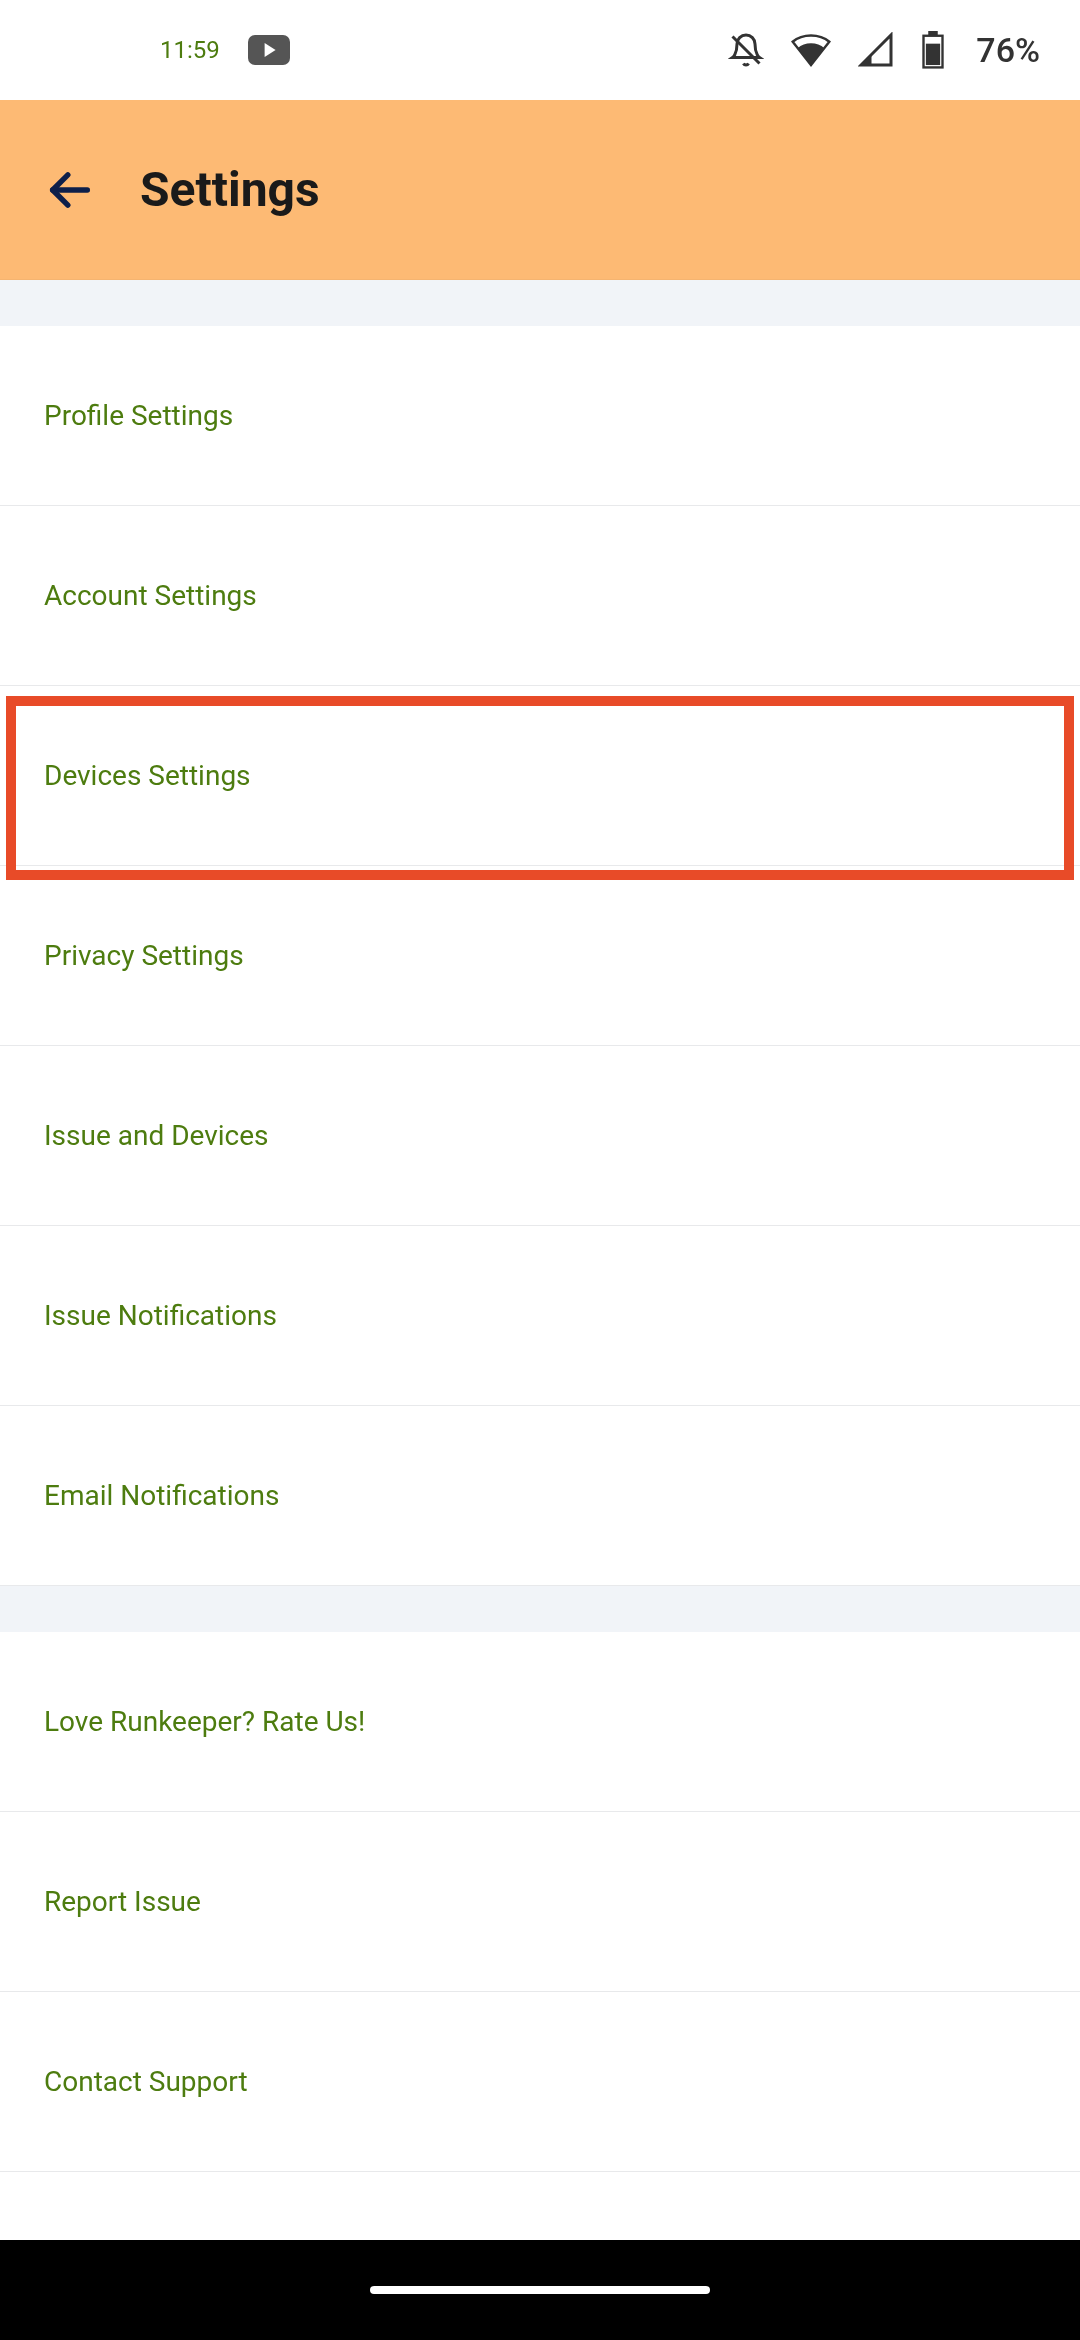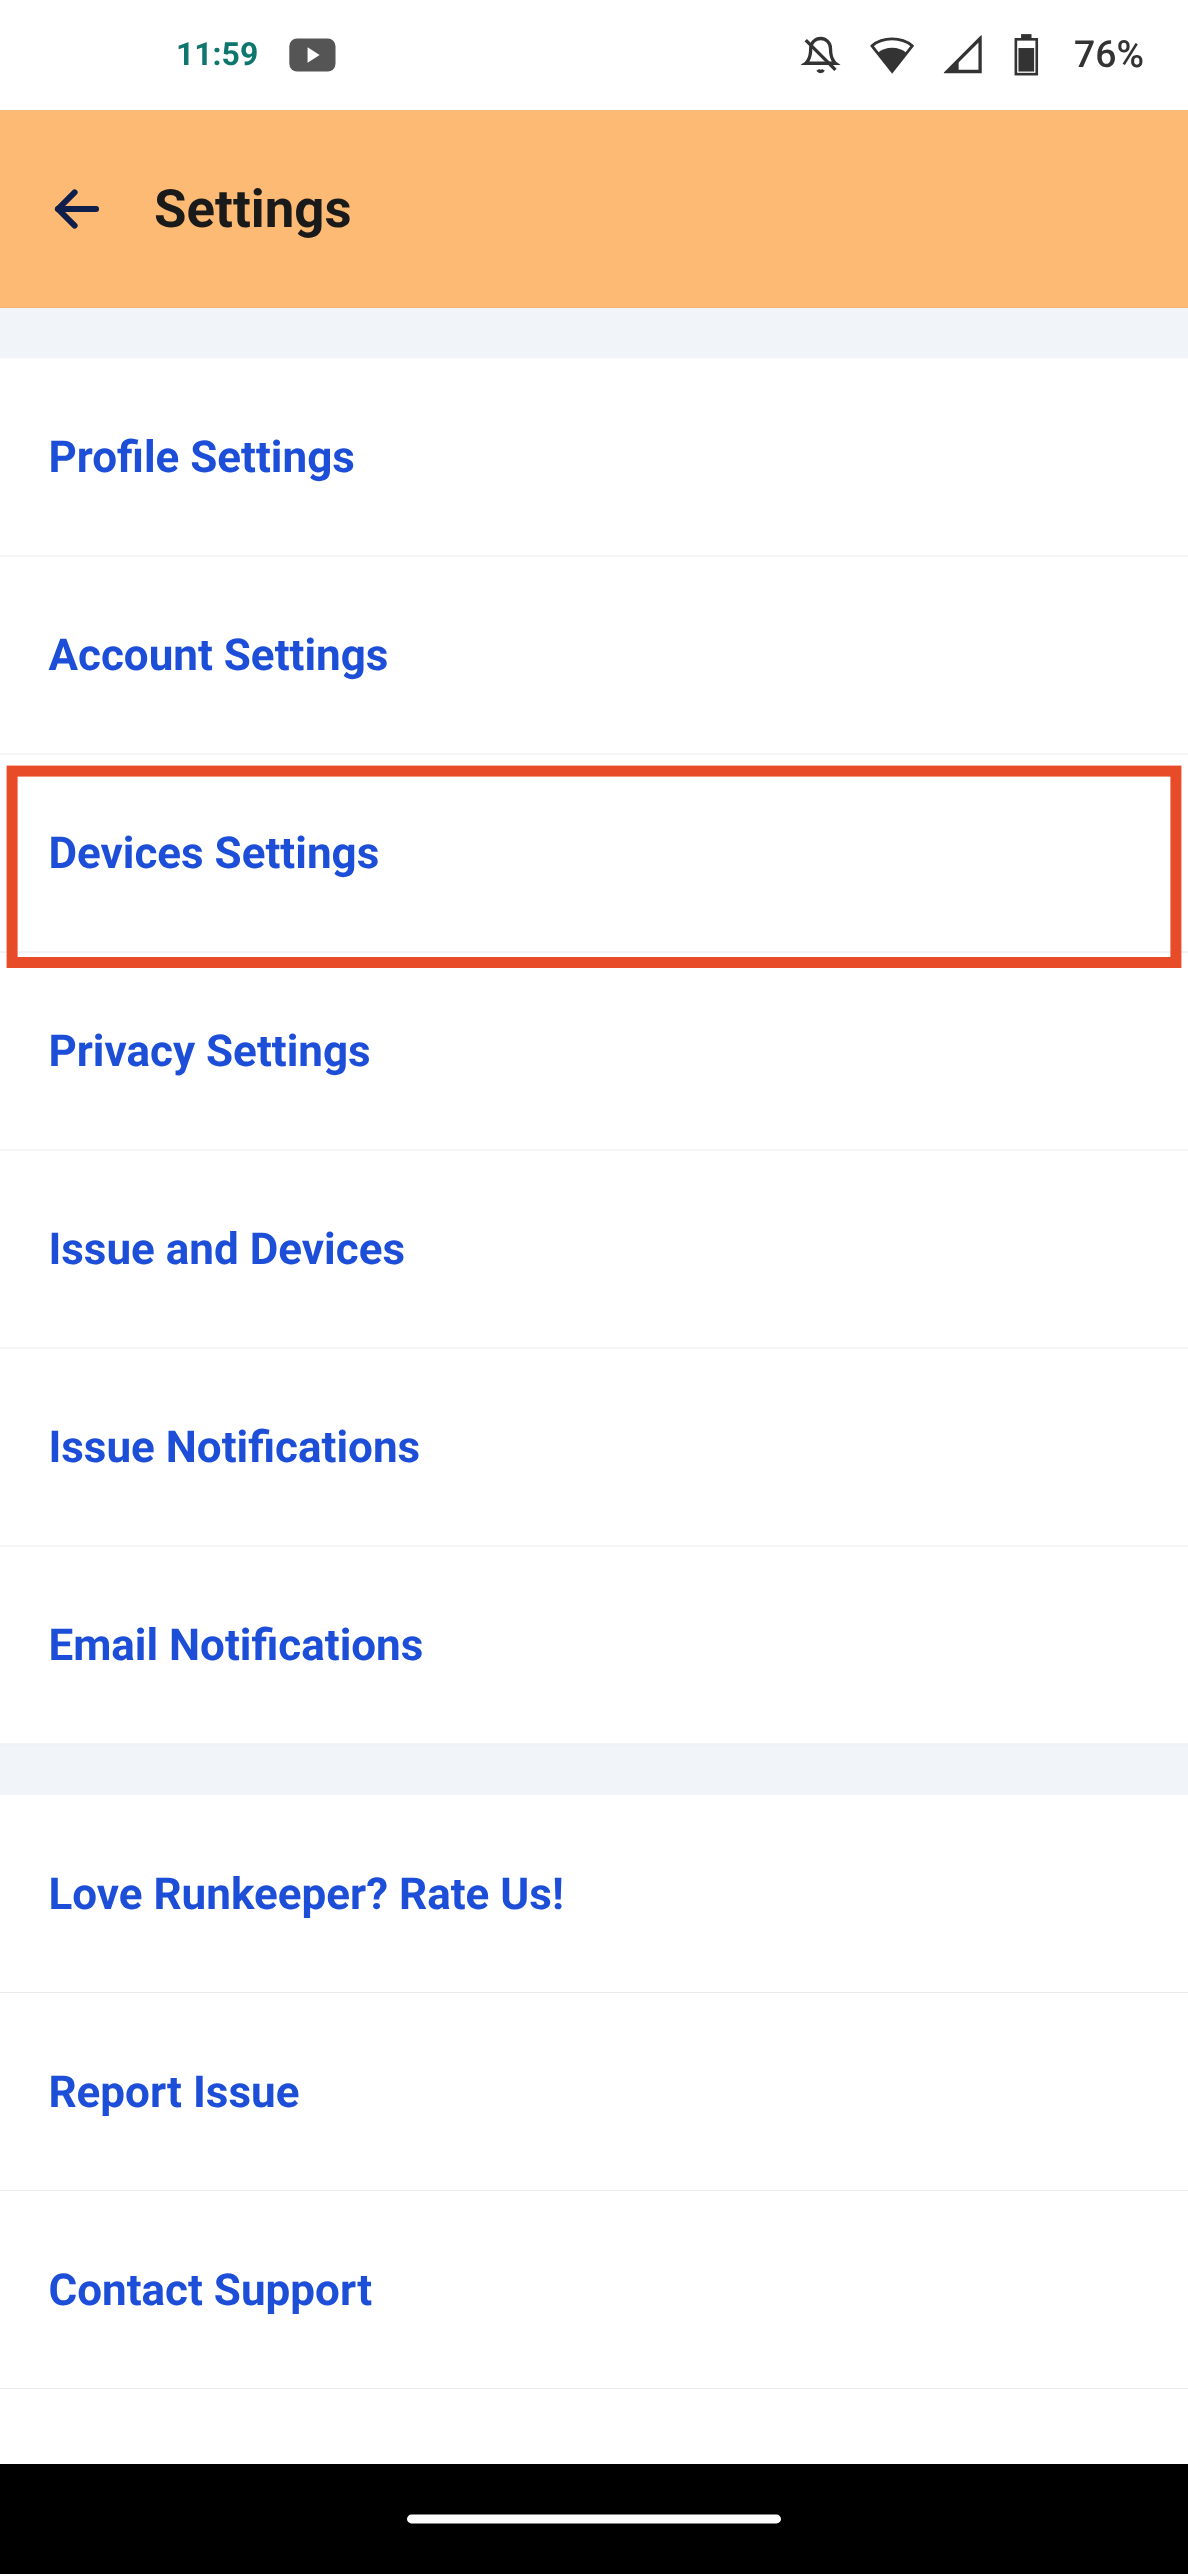--- a/index.html
+++ b/index.html
@@ -23,23 +23,23 @@
       padding: 0 40px;
       background: #ffffff;
     }
     .status-left {
       display: flex;
       align-items: center;
       gap: 28px;
       padding-left: 120px;
     }
     .status-time {
-      font-size: 29px;
-      font-weight: 700;
-      color: #0f766e;
+      font-size: 24px;
+      font-weight: 400;
+      color: #4d7c0f;
     }
     .youtube-icon {
       width: 42px;
       height: 30px;
       background: #555;
       border-radius: 7px;
       position: relative;
     }
     .youtube-icon::after {
       content: '';
@@ -94,23 +94,23 @@
     }
     .list-item {
       height: 180px;
       display: flex;
       align-items: center;
       padding: 0 44px;
       background: #ffffff;
       border-bottom: 1px solid #e8e9eb;
     }
     .list-item-label {
-      font-size: 40px;
-      font-weight: 700;
-      color: #1d4ed8;
+      font-size: 28px;
+      font-weight: 400;
+      color: #4d7c0f;
     }
     .highlighted {
       position: relative;
     }
     .highlight-box {
       position: absolute;
       top: 696px;
       left: 6px;
       width: 1068px;
       height: 184px;

